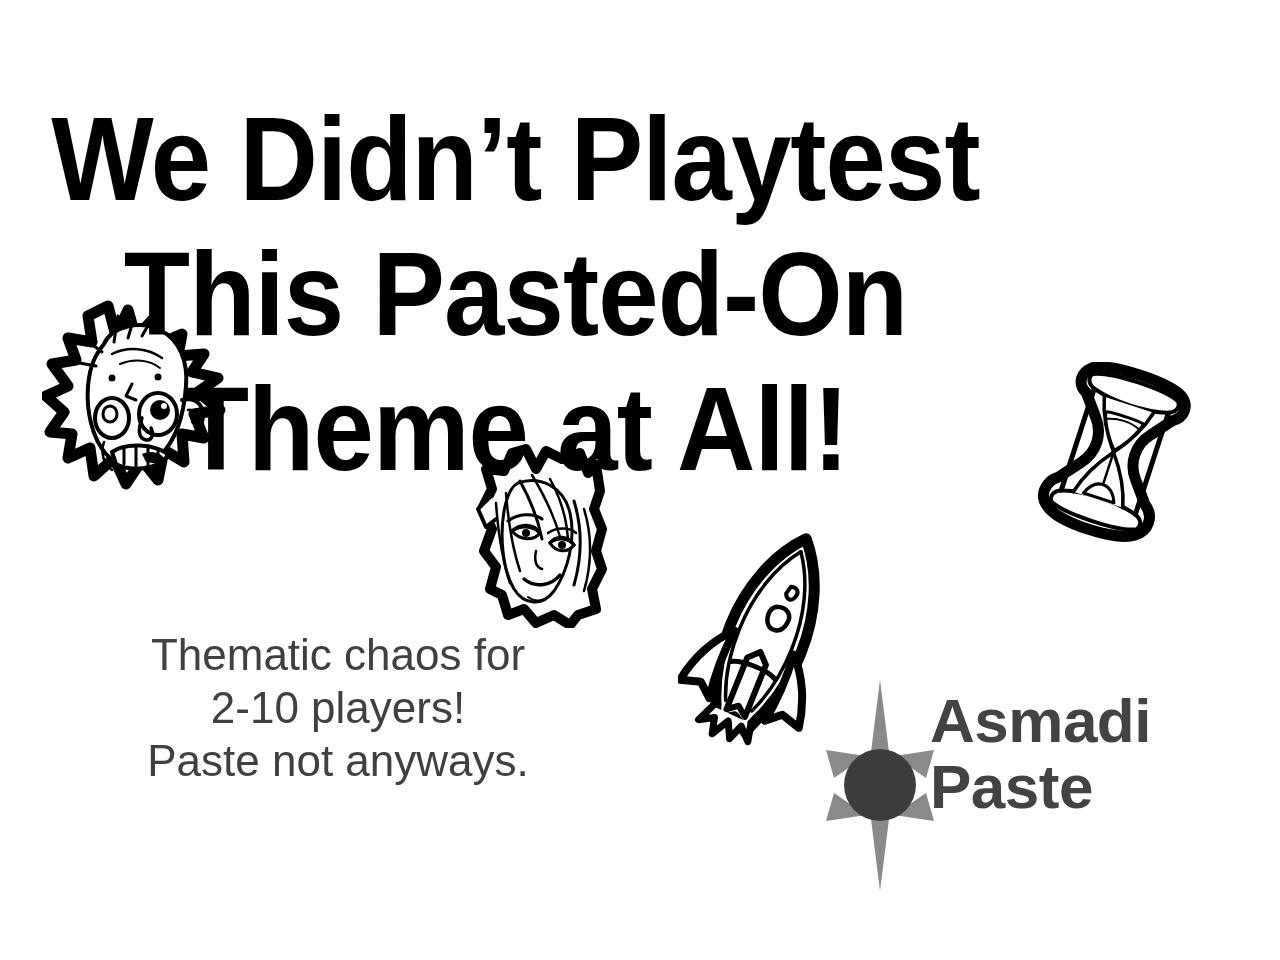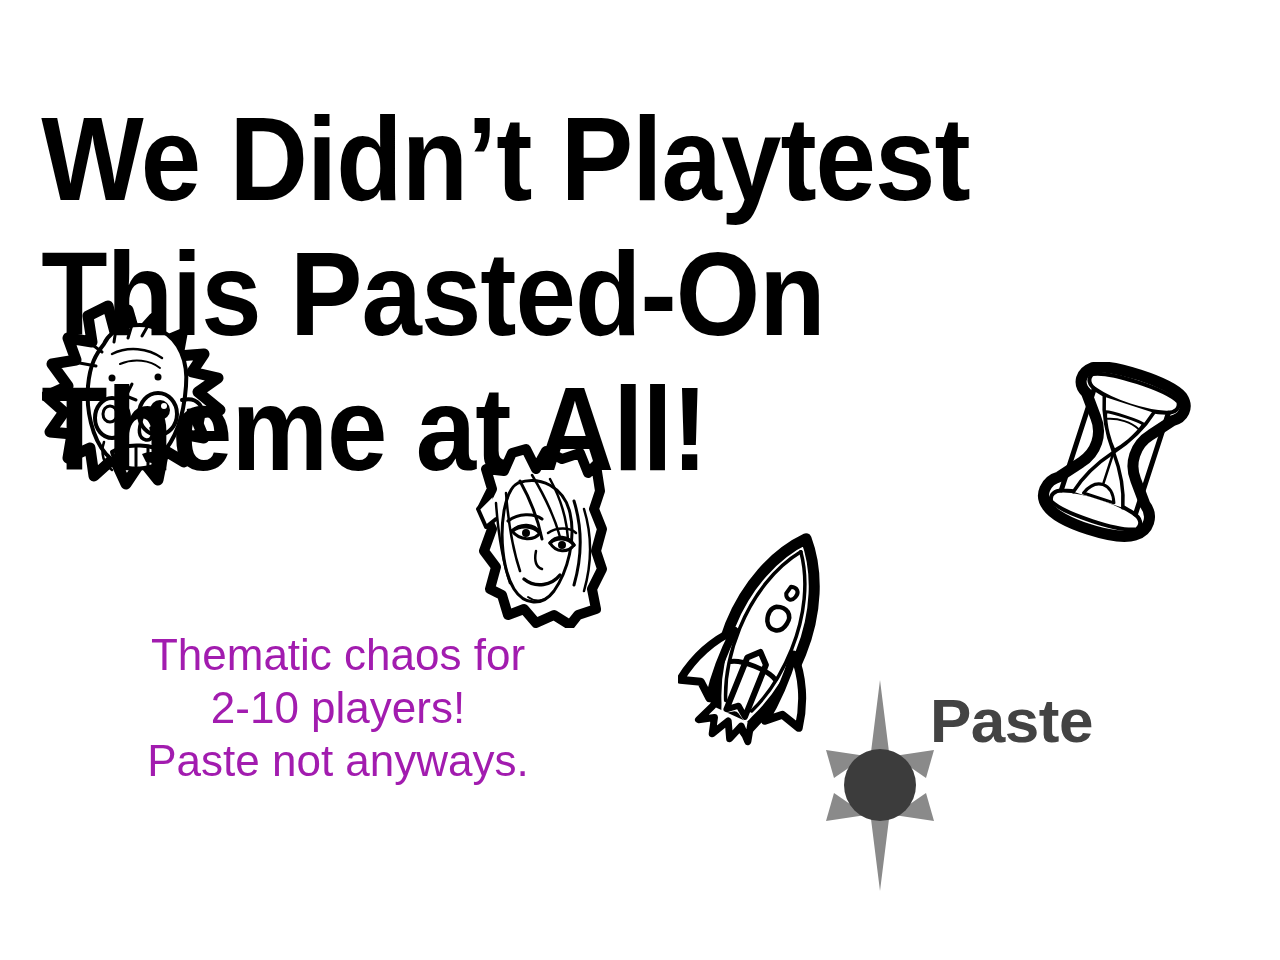--- a/index.html
+++ b/index.html
@@ -15,20 +15,21 @@
     overflow: hidden;
     font-family: "Liberation Sans", sans-serif;
   }
 
   
   .title-block {
     position: absolute;
     left: 0;
     top: 92px;
     width: 1031px;
+    text-align: center;
     z-index: 20;
     pointer-events: none;
   }
   .title-line {
     display: block;
     color: #000000;
     font-family: "Liberation Sans Narrow", "Liberation Sans", sans-serif;
     font-weight: bold;
     font-size: 118px;
     line-height: 135px;
@@ -45,21 +46,21 @@
   .blurb {
     position: absolute;
     left: 18px;
     top: 628px;
     width: 640px;
     text-align: center;
     z-index: 15;
   }
   .blurb-line {
     display: block;
-    color: #a21caf;
+    color: #404040;
     font-family: "Liberation Sans", sans-serif;
     font-weight: normal;
     font-size: 44px;
     line-height: 53px;
     white-space: nowrap;
   }
 
   
   .logo {
     position: absolute;
@@ -288,17 +289,18 @@
         <polygon points="114,72 106,100 74,78" fill="#8a8a8a"></polygon>
 
         <polygon points="6,143 14,115 46,137" fill="#8a8a8a"></polygon>
 
         <polygon points="114,143 74,137 106,115" fill="#8a8a8a"></polygon>
 
         <circle cx="60" cy="107" r="36" fill="#3c3c3c"></circle>
       </svg>
     </div>
     <div class="logo-text">
+      <span class="logo-text-line">Asmadi</span>
       <span class="logo-text-line">Paste</span>
     </div>
   </div>
 
 </div>
 
 </body></html>

